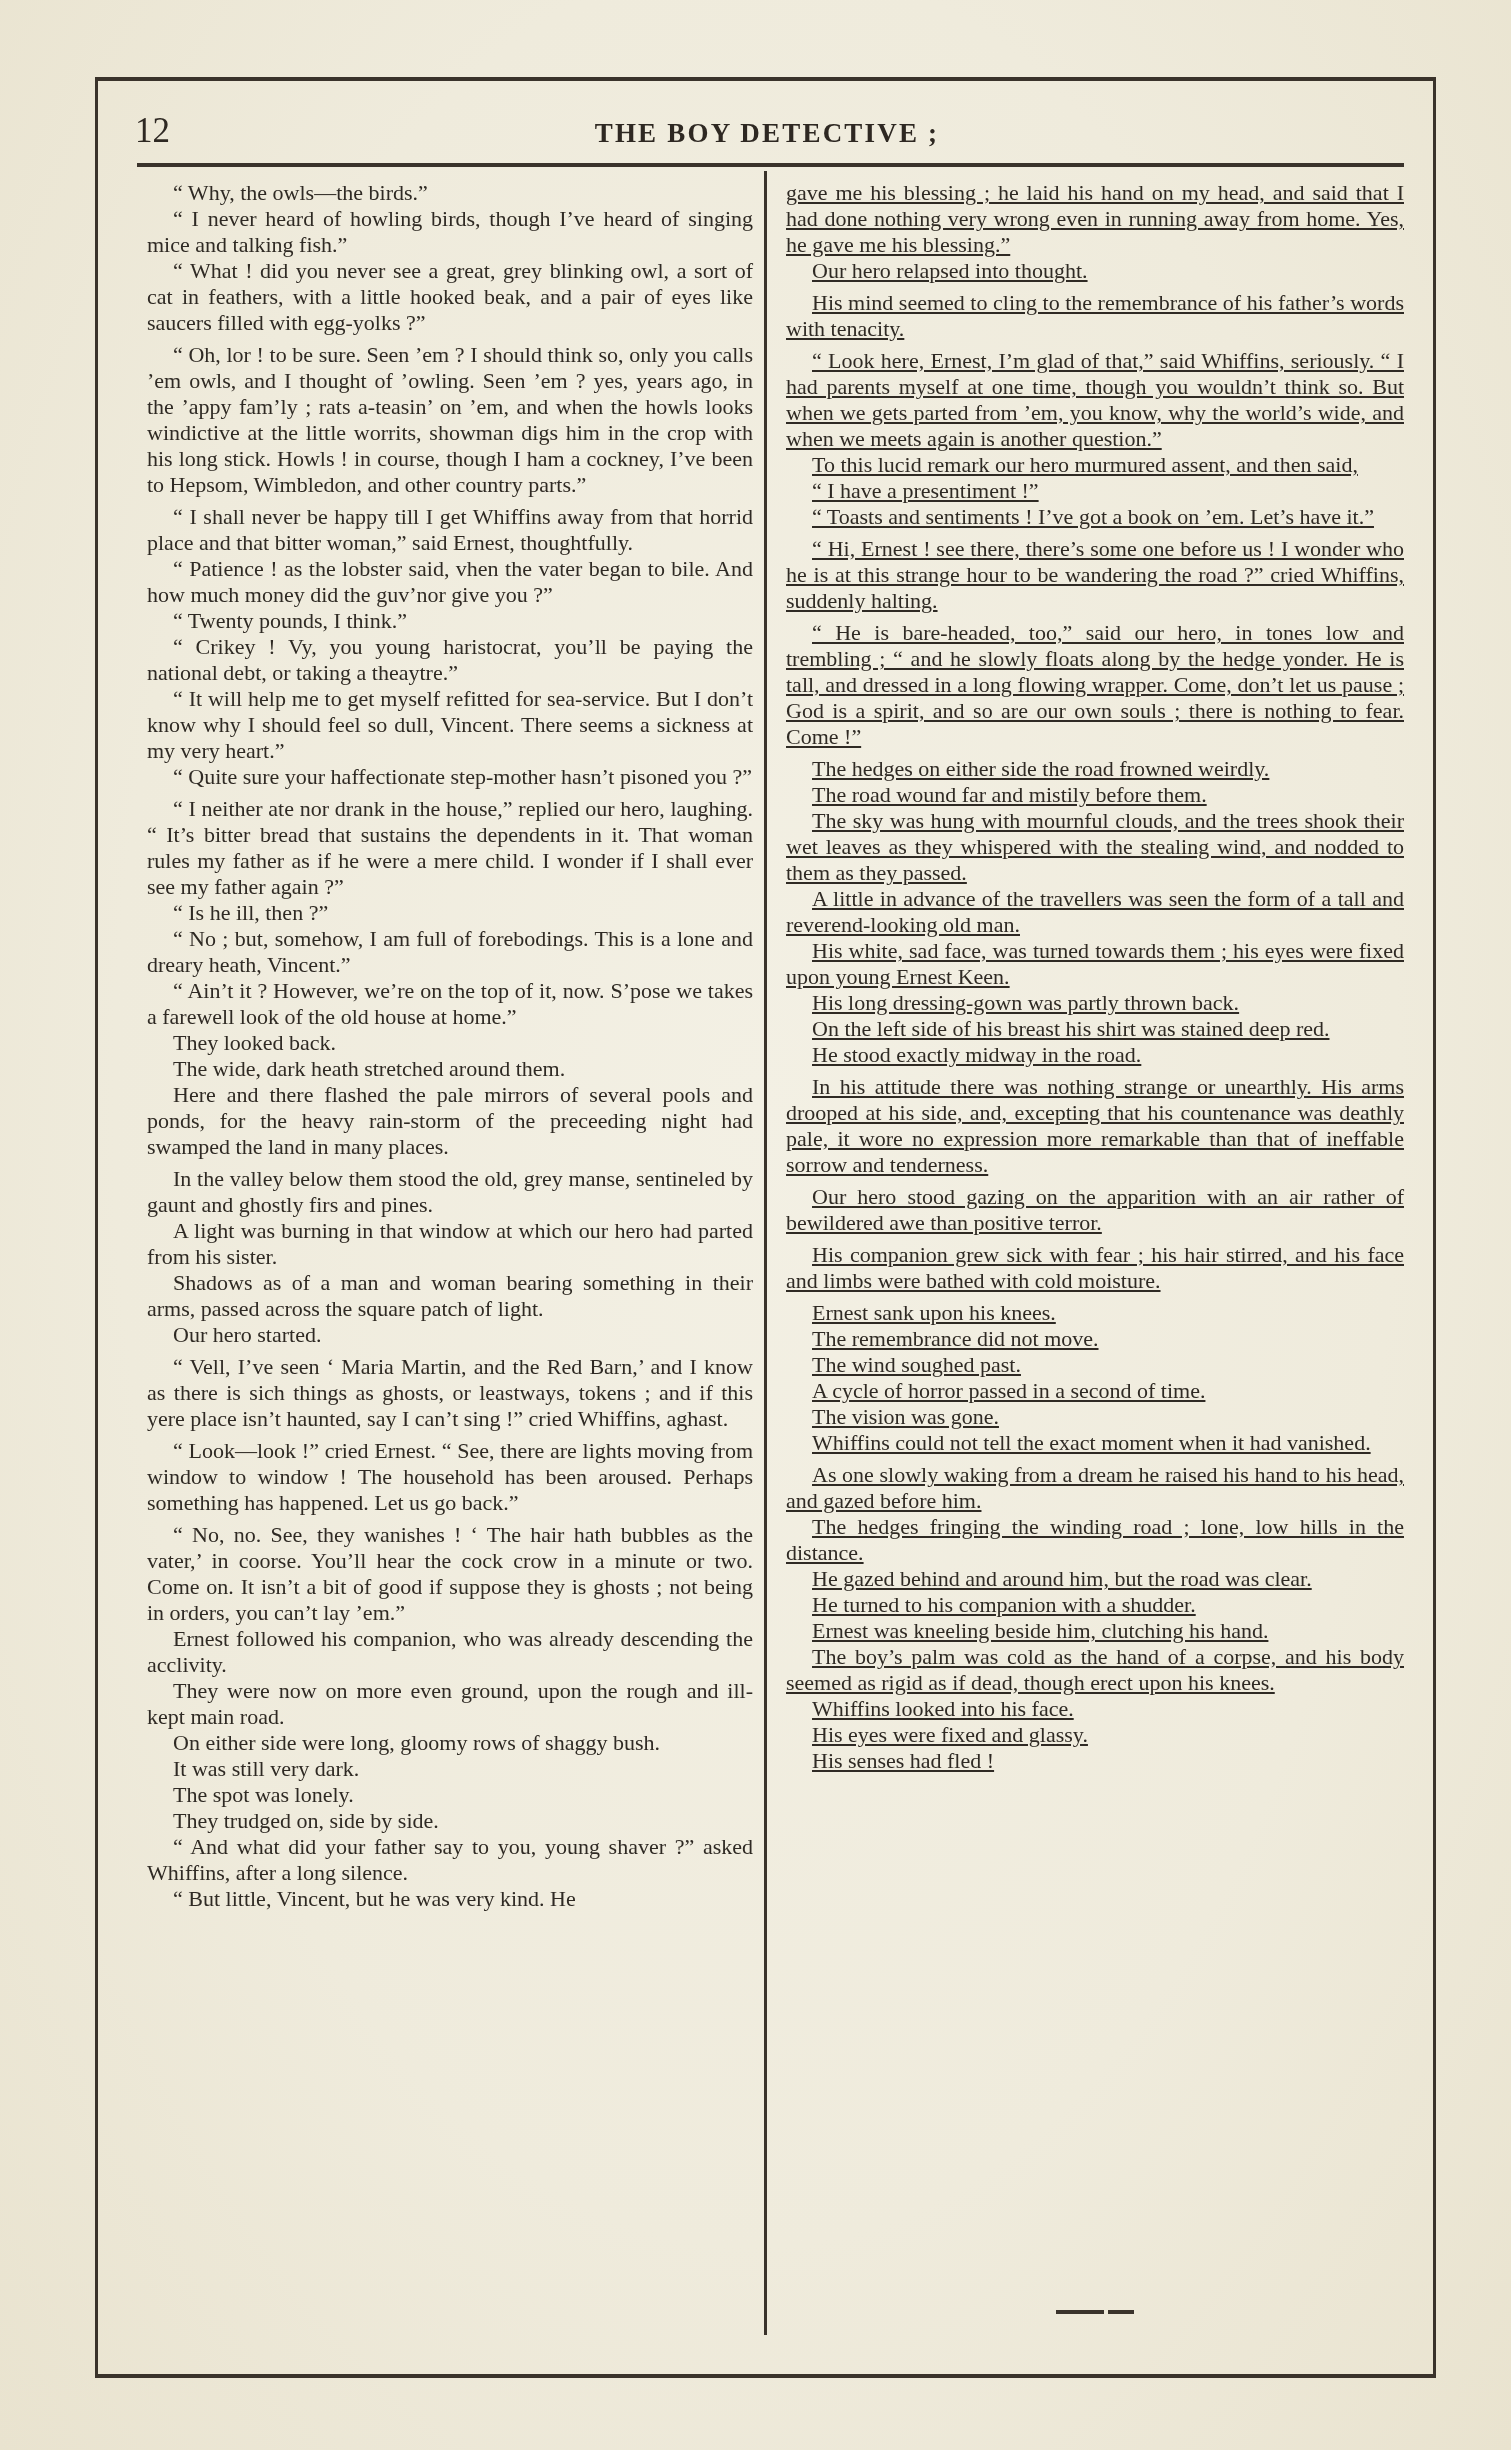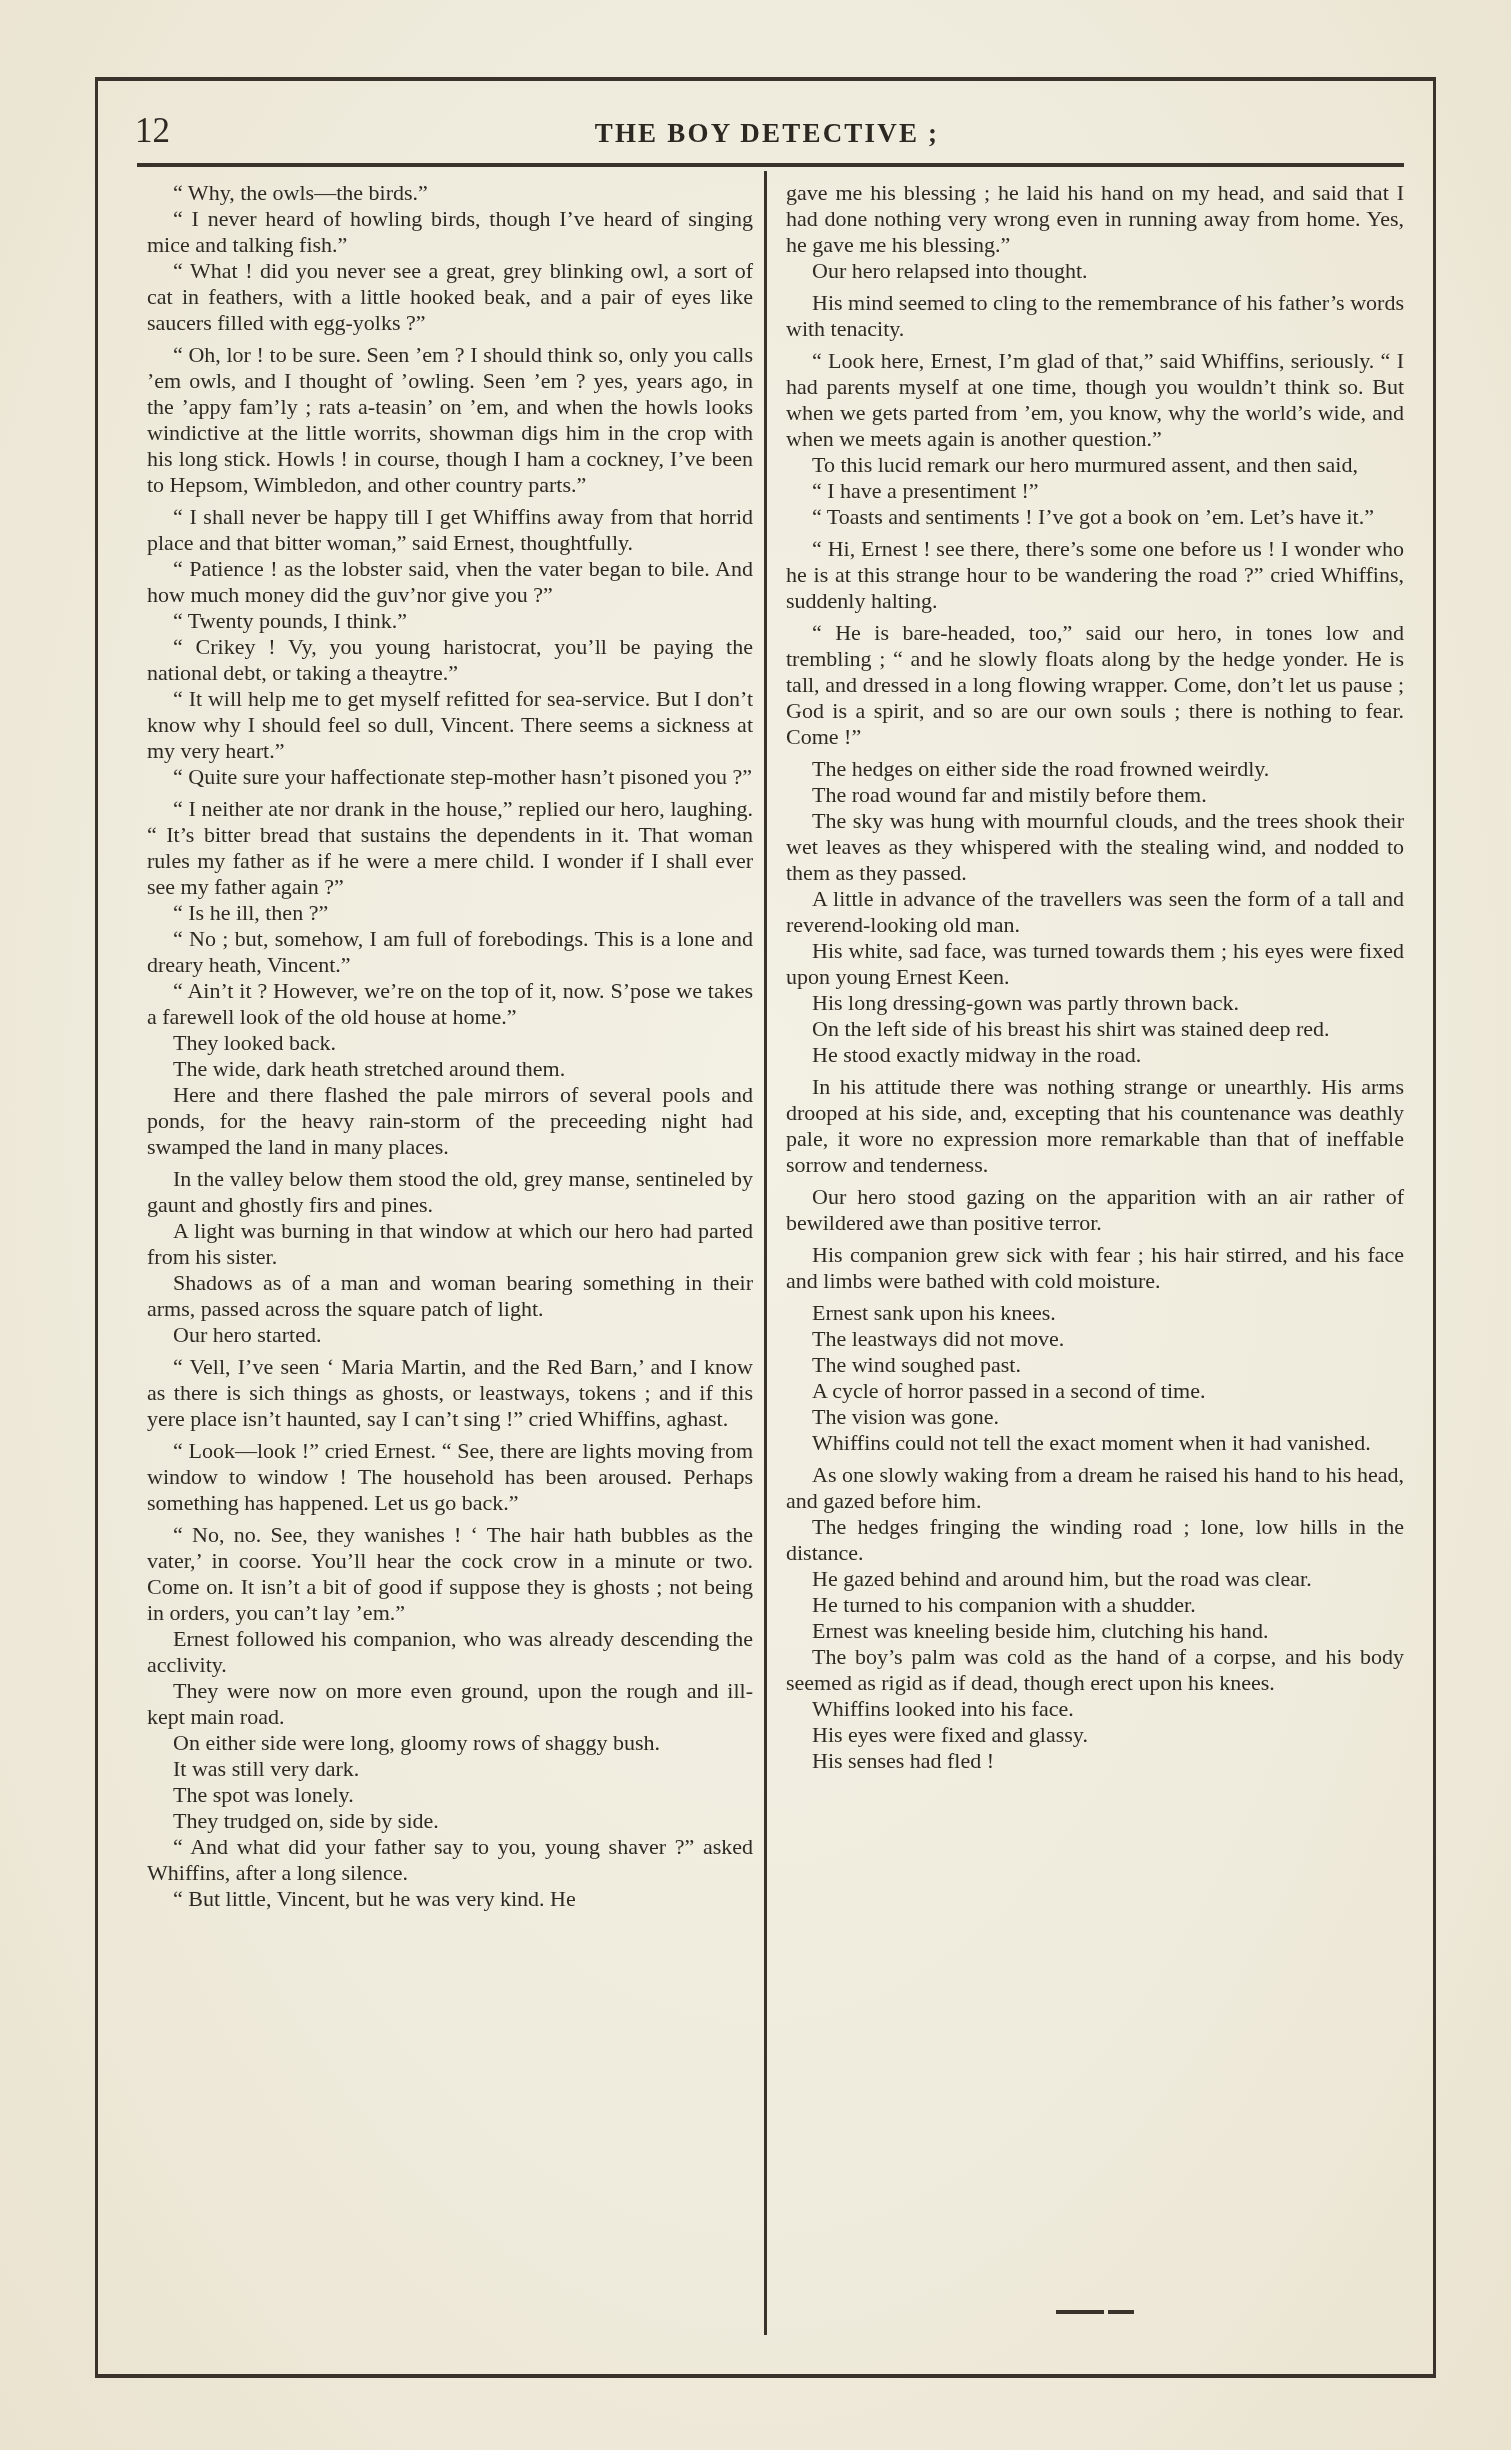--- a/index.html
+++ b/index.html
@@ -41,21 +41,21 @@
   .col-divider {
     position: absolute; left: 764px; top: 171px; width: 2.6px; height: 2164px;
     background: #3a332b;
   }
   .column {
     position: absolute; top: 180px;
     font-size: 22px; line-height: 26px;
     text-align: justify; hyphens: manual;
   }
   .col-left  { left: 139px; width: 606px; margin-left: 8px; }
-  .col-right { left: 786px; width: 618px; }
+  .col-right { left: 786px; width: 618px; text-decoration: underline; }
   .column p {
     margin: 0; text-indent: 26px;
   }
   .column p.gap { margin-top: 6px; }
   .column p.cont { text-indent: 0; }
   .end-ornament {
     position: absolute; left: 1056px; top: 2310px;
     display: flex; gap: 3.5px; align-items: center;
   }
   .end-ornament span { display: block; height: 3.5px; background: #3a332b; }
@@ -123,21 +123,21 @@
     <p>The sky was hung with mournful clouds, and the trees shook their wet leaves as they whispered with the stealing wind, and nodded to them as they passed.</p>
     <p>A little in advance of the travellers was seen the form of a tall and reverend-looking old man.</p>
     <p>His white, sad face, was turned towards them ; his eyes were fixed upon young Ernest Keen.</p>
     <p>His long dressing-gown was partly thrown back.</p>
     <p>On the left side of his breast his shirt was stained deep red.</p>
     <p>He stood exactly midway in the road.</p>
     <p class="gap">In his attitude there was nothing strange or unearthly. His arms drooped at his side, and, excepting that his countenance was deathly pale, it wore no expression more remarkable than that of ineffable sorrow and tenderness.</p>
     <p class="gap">Our hero stood gazing on the apparition with an air rather of bewildered awe than positive terror.</p>
     <p class="gap">His companion grew sick with fear ; his hair stirred, and his face and limbs were bathed with cold moisture.</p>
     <p class="gap">Ernest sank upon his knees.</p>
-    <p>The leastways did not move.</p>
+    <p>The remembrance did not move.</p>
     <p>The wind soughed past.</p>
     <p>A cycle of horror passed in a second of time.</p>
     <p>The vision was gone.</p>
     <p>Whiffins could not tell the exact moment when it had vanished.</p>
     <p class="gap">As one slowly waking from a dream he raised his hand to his head, and gazed before him.</p>
     <p>The hedges fringing the winding road ; lone, low hills in the distance.</p>
     <p>He gazed behind and around him, but the road was clear.</p>
     <p>He turned to his companion with a shudder.</p>
     <p>Ernest was kneeling beside him, clutching his hand.</p>
     <p>The boy’s palm was cold as the hand of a corpse, and his body seemed as rigid as if dead, though erect upon his knees.</p>

